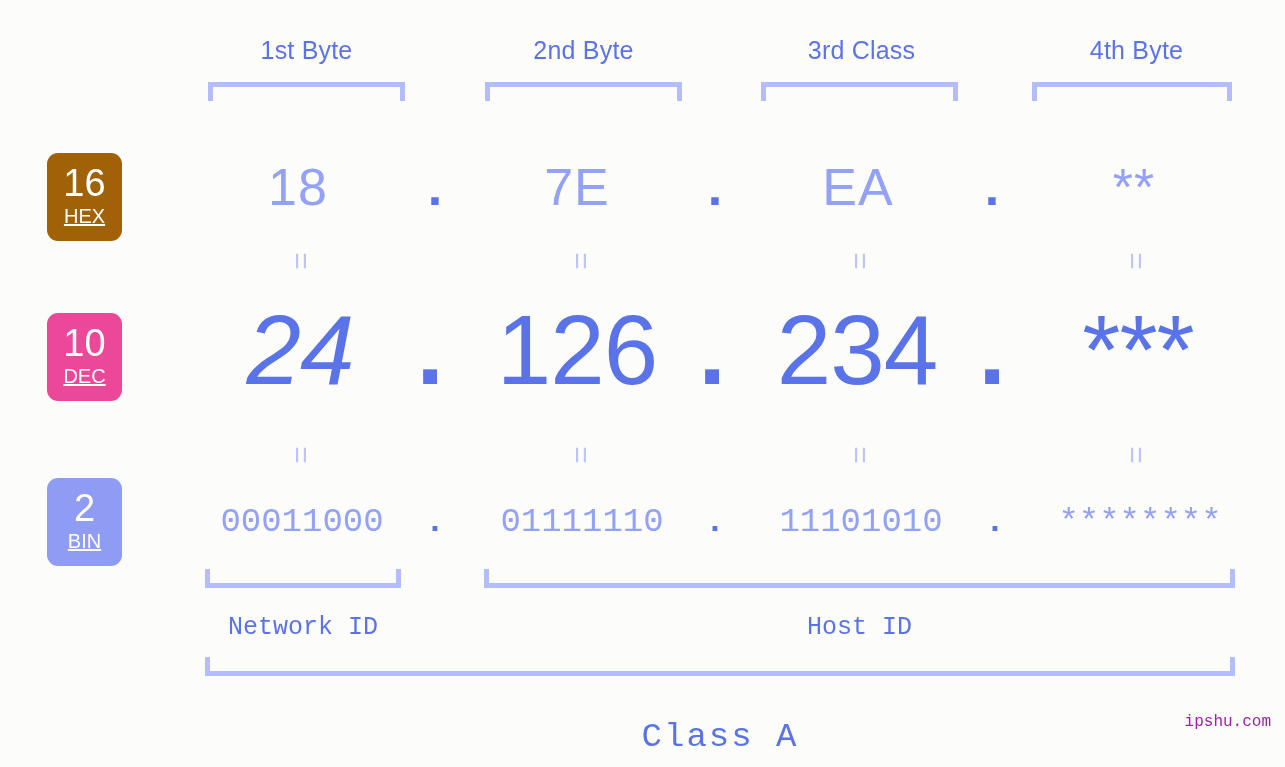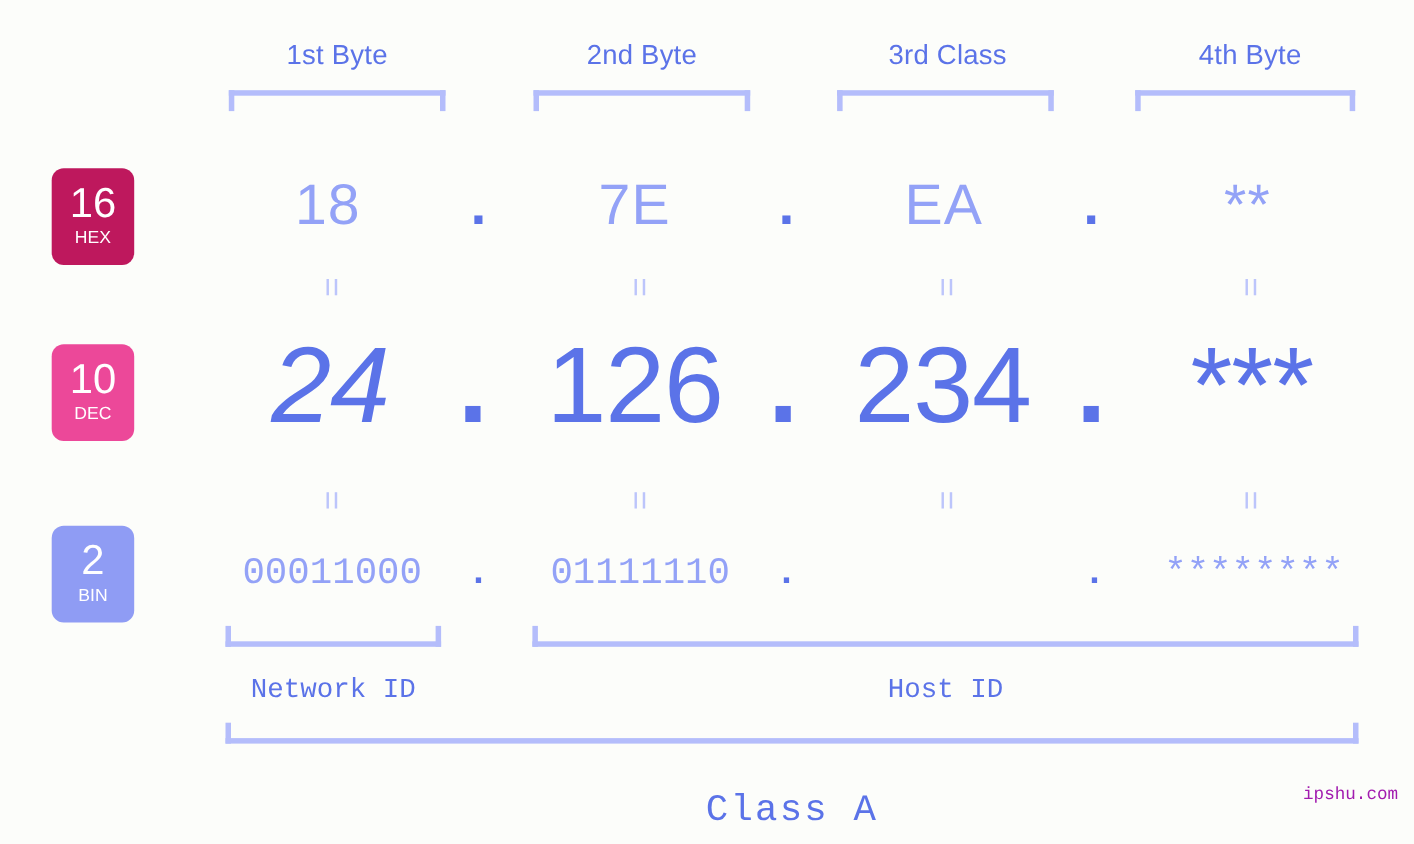--- a/index.html
+++ b/index.html
@@ -64,25 +64,26 @@
     align-items: center;
     justify-content: center;
     line-height: 1;
   }
   .badge .num {
     font-size: 38px;
     font-weight: 400;
     line-height: 1.05;
   }
   .badge .nm {
-    font-size: 16px;
+    font-size: 20px;
     font-weight: 400;
     line-height: 1.35;
-  }
-  #badge-hex { top: 153px; height: 88px; background: #be185d; }
+    text-decoration: underline;
+  }
+  #badge-hex { top: 153px; height: 88px; background: #a16207; }
   #badge-dec { top: 313px; height: 88px; background: #ec4899; }
   #badge-bin { top: 478px; height: 88px; background: #8f9cf4; }
 
   
   .row {
     position: absolute;
     left: 0;
     width: 1285px;
     display: block;
   }
@@ -244,20 +245,21 @@
   <div class="eqmark" style="left:281px; top:440px;">=</div>
   <div class="eqmark" style="left:561px; top:440px;">=</div>
   <div class="eqmark" style="left:840px; top:440px;">=</div>
   <div class="eqmark" style="left:1116px; top:440px;">=</div>
 
   <div class="row" id="row-bin">
     <div class="cell bin-val" style="left:202px; width:200px;">00011000</div>
     <div class="cell bin-dot" style="left:405px; width:60px;">.</div>
     <div class="cell bin-val" style="left:482px; width:200px;">01111110</div>
     <div class="cell bin-dot" style="left:685px; width:60px;">.</div>
+    <div class="cell bin-val" style="left:761px; width:200px;">11101010</div>
     <div class="cell bin-dot" style="left:965px; width:60px;">.</div>
     <div class="cell bin-val" style="left:1040px; width:200px;">********</div>
   </div>
 
   <div class="bracket-bottom" style="left:205px; top:569px; width:196px;"></div>
   <div class="bracket-bottom" style="left:484px; top:569px; width:751px;"></div>
 
   <div class="id-label" style="left:484px; top:613px; width:751px;">Host ID</div>
   <div class="id-label" style="left:205px; top:613px; width:196px;">Network ID</div>
 

